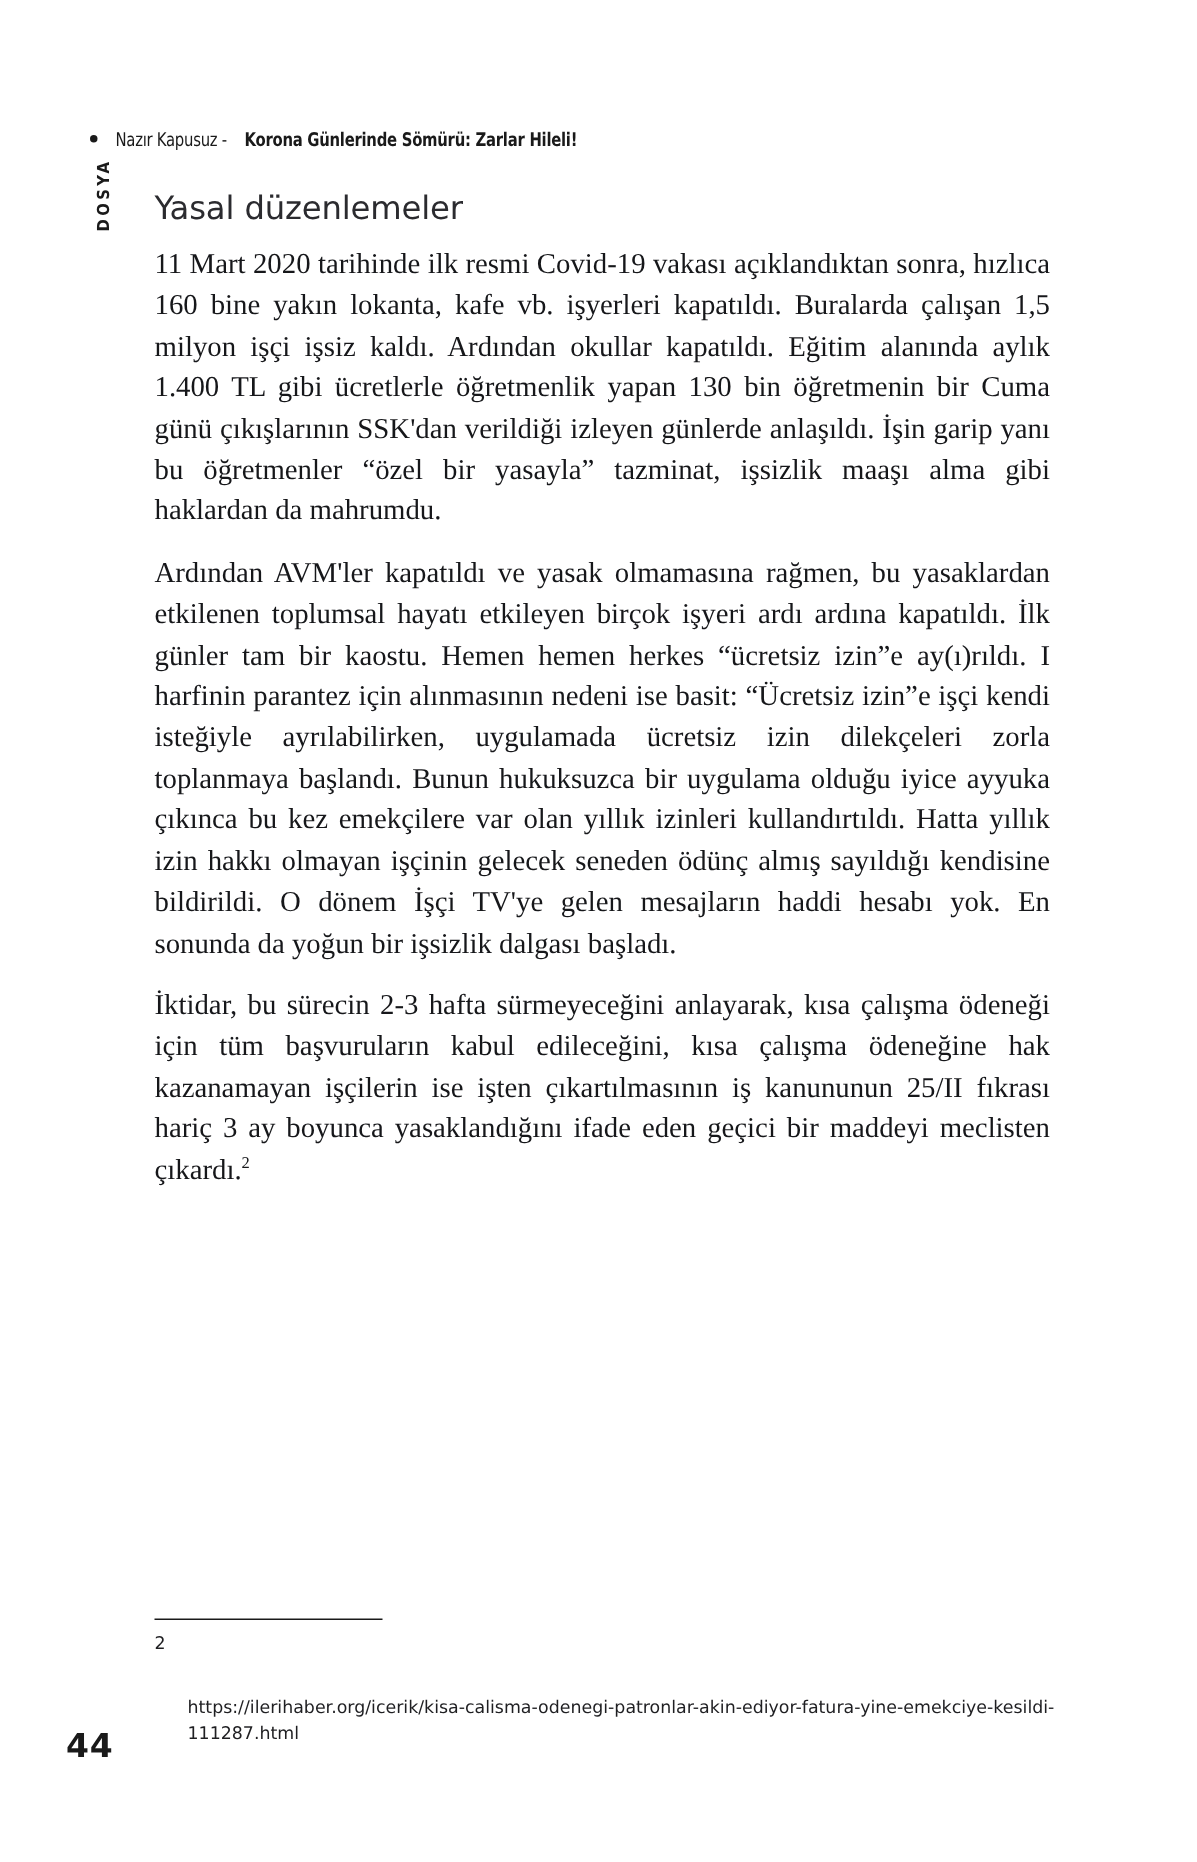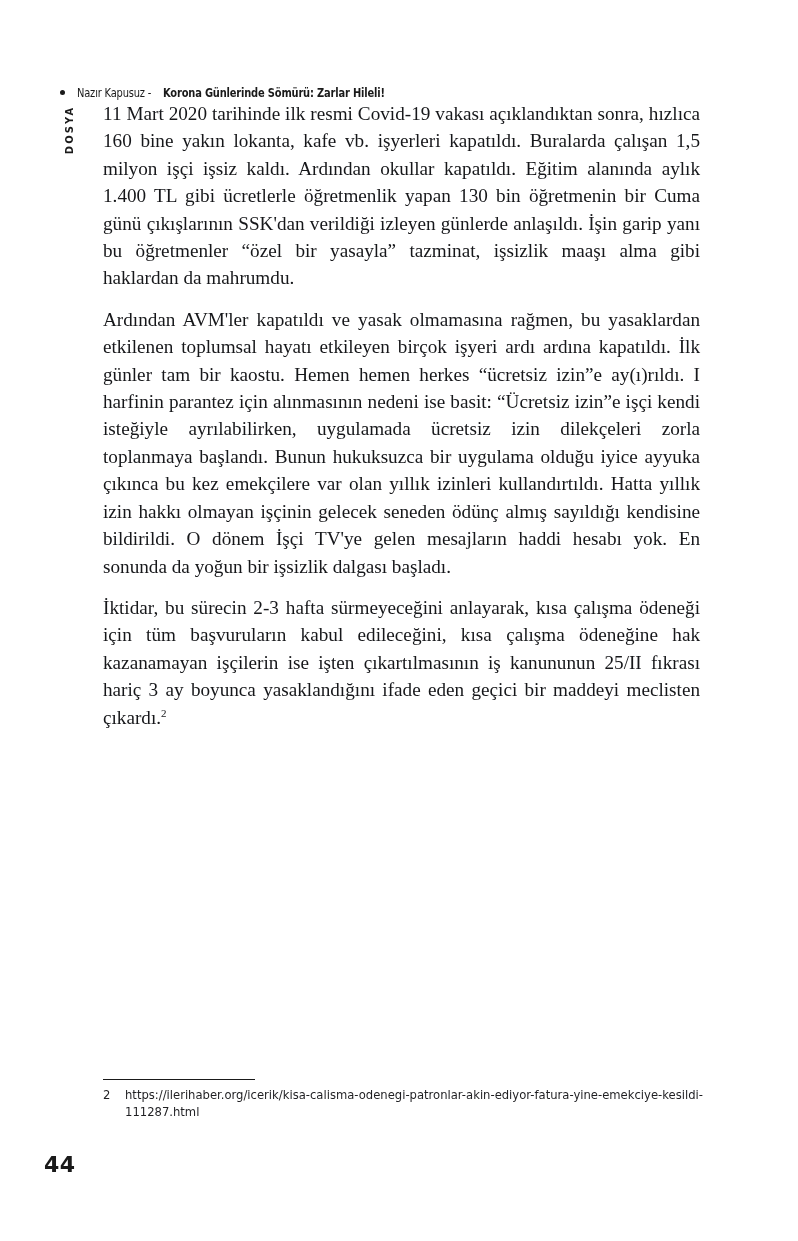--- a/index.html
+++ b/index.html
@@ -132,20 +132,21 @@
     line-height: 17px;
     color: #1f1f22;
   }
   .footnote-num {
     flex: 0 0 auto;
     width: 22px;
   }
   .footnote-text {
     flex: 1 1 auto;
     word-break: break-word;
+    margin-top: 43px;
   }
 
   
   .folio {
     position: absolute;
     left: 44px;
     top: 1152px;
     font-family: "DejaVu Sans", "Liberation Sans", sans-serif;
     font-weight: 700;
     font-size: 22px;
@@ -164,20 +165,21 @@
     <span class="header-title">Korona Günlerinde Sömürü: Zarlar Hileli!</span>
   </div>
 
   <div class="section-tab">
     <span class="section-tab-label">DOSYA</span>
   </div>
 
   <div class="column">
 
 
+    <h2 class="section-heading">Yasal düzenlemeler</h2>
 
     <p class="body-par">11 Mart 2020 tarihinde ilk resmi Covid-19 vakası açıklandıktan sonra, hızlıca 160 bine yakın lokanta, kafe vb. işyerleri kapatıldı. Buralarda çalışan 1,5 milyon işçi işsiz kaldı. Ardından okullar kapatıldı. Eğitim alanında aylık 1.400 TL gibi ücretlerle öğretmenlik yapan 130 bin öğretmenin bir Cuma günü çıkışlarının SSK'dan verildiği izleyen günlerde anlaşıldı. İşin garip yanı bu öğretmenler “özel bir yasayla” tazminat, işsizlik maaşı alma gibi haklardan da mahrumdu.</p>
 
     <p class="body-par">Ardından AVM'ler kapatıldı ve yasak olmamasına rağmen, bu yasaklardan etkilenen toplumsal hayatı etkileyen birçok işyeri ardı ardına kapatıldı. İlk günler tam bir kaostu. Hemen hemen herkes “ücretsiz izin”e ay(ı)rıldı. I harfinin parantez için alınmasının nedeni ise basit: “Ücretsiz izin”e işçi kendi isteğiyle ayrılabilirken, uygulamada ücretsiz izin dilekçeleri zorla toplanmaya başlandı. Bunun hukuksuzca bir uygulama olduğu iyice ayyuka çıkınca bu kez emekçilere var olan yıllık izinleri kullandırtıldı. Hatta yıllık izin hakkı olmayan işçinin gelecek seneden ödünç almış sayıldığı kendisine bildirildi. O dönem İşçi TV'ye  gelen mesajların haddi hesabı yok. En sonunda da yoğun bir işsizlik dalgası başladı.</p>
 
     <p class="body-par">
       <span>İktidar, bu sürecin 2-3 hafta sürmeyeceğini anlayarak, kısa çalışma ödeneği için tüm başvuruların kabul edileceğini, kısa çalışma ödeneğine hak kazanamayan işçilerin ise işten çıkartılmasının iş kanununun 25/II fıkrası hariç 3 ay boyunca yasaklandığını ifade eden geçici bir maddeyi meclisten çıkardı.</span><sup class="fn-ref">2</sup>
     </p>
 
   </div>

